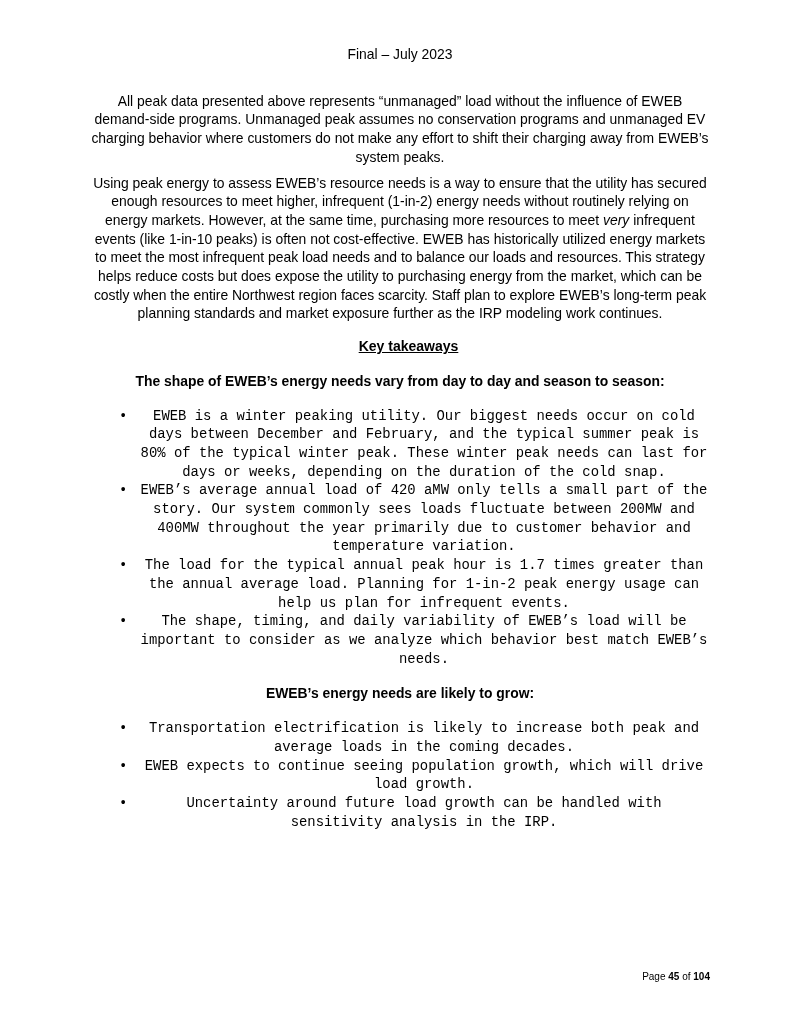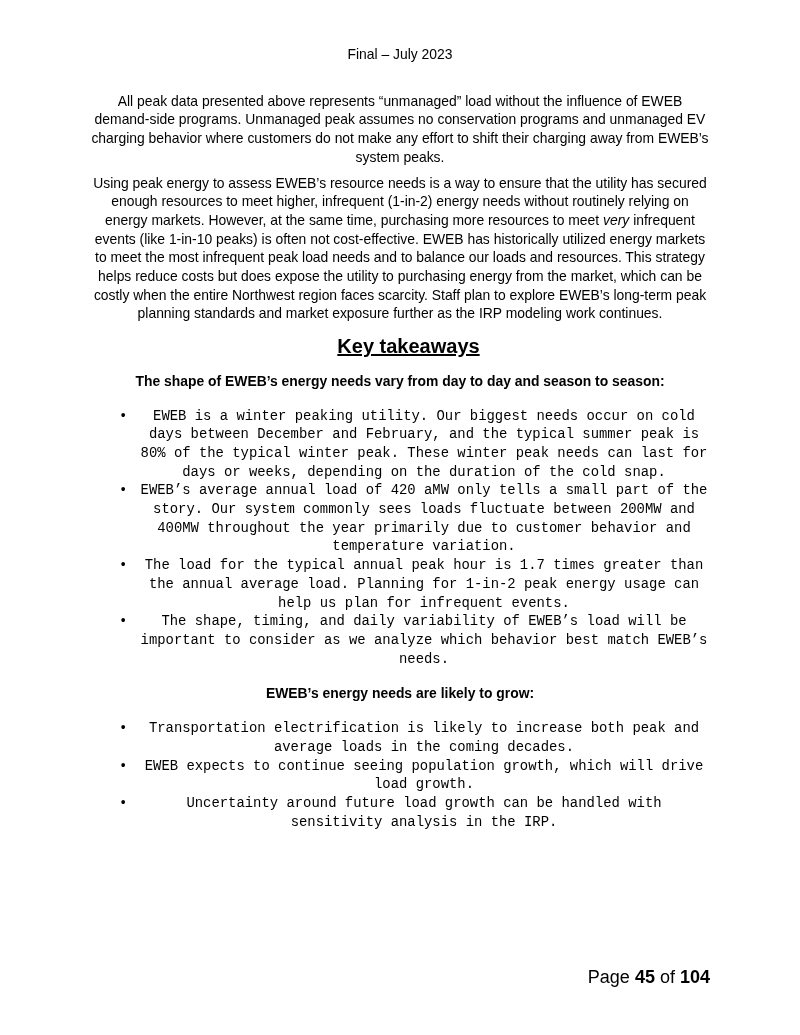--- a/index.html
+++ b/index.html
@@ -27,21 +27,21 @@
   .doc-header {
     margin: 0 0 28px 0;
   }
   p.para {
     margin: 0 0 7px 0;
   }
   p.para-last {
     margin: 0 0 14px 0;
   }
   .kt-heading {
-    font-size: 20px;
+    font-size: 14px;
     font-weight: bold;
     text-decoration: underline;
     margin: 0 0 12px 17px;
     line-height: 18.7px;
   }
   .section-heading {
     font-size: 13.9px;
     font-weight: bold;
     margin: 16px;
     line-height: 18.7px;
@@ -63,21 +63,21 @@
   ul.bullets li::before {
     content: "\2022";
     position: absolute;
     left: 29px;
     top: 0;
   }
   .doc-footer {
     position: absolute;
     top: 968px;
     right: 90px;
-    font-size: 18px;
+    font-size: 10px;
     line-height: 18px;
     white-space: nowrap;
   }
   .doc-footer b { font-weight: bold; }
   i { font-style: italic; }
 </style>
 </head>
 <body>
 
 <div class="page">

